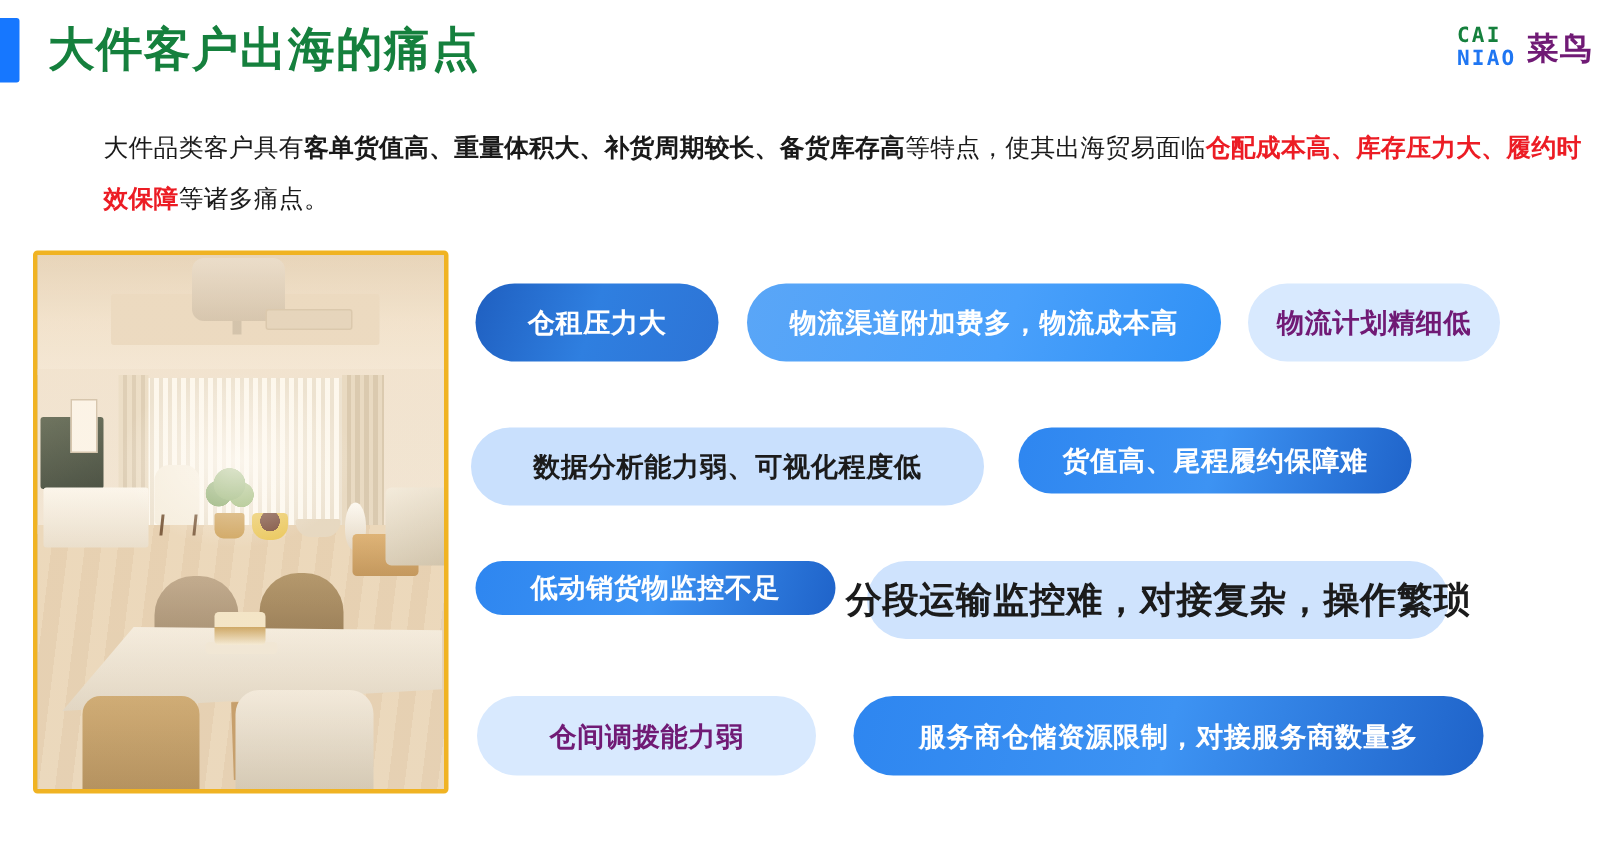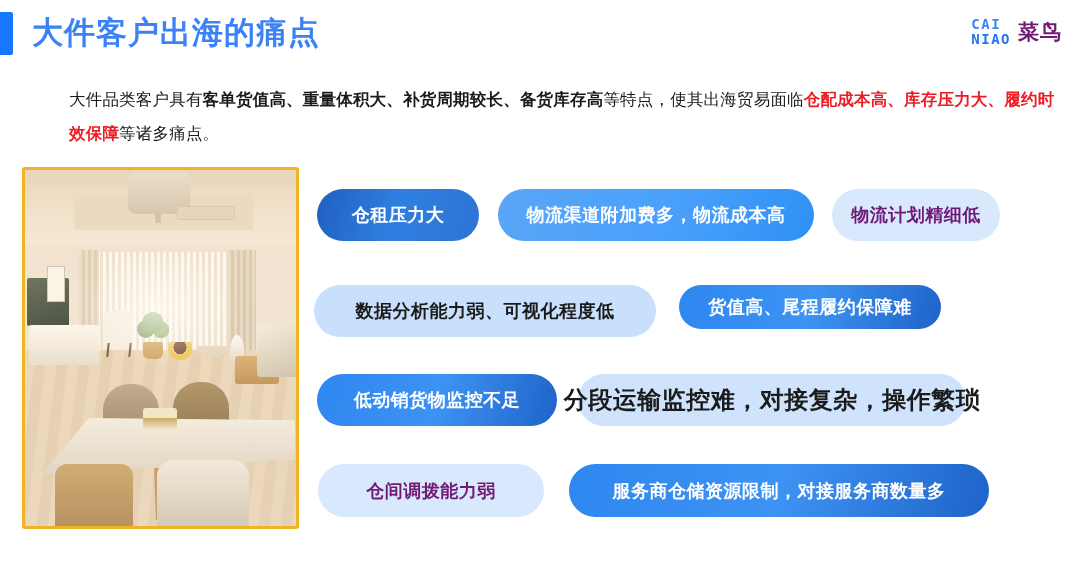--- a/index.html
+++ b/index.html
@@ -29,21 +29,21 @@
     background: #1677ff;
     border-radius: 0 2px 2px 0;
   }
   .page-title {
     position: absolute;
     left: 32px;
     top: 11px;
     font-size: 31px;
     line-height: 44px;
     font-weight: bold;
-    color: #3b82f6;
+    color: #15803d;
     letter-spacing: 1px;
     white-space: nowrap;
   }
 
   
   .logo {
     position: absolute;
     right: 18px;
     top: 17px;
     display: flex;
@@ -277,21 +277,21 @@
 </head>
 <body>
 
 <div id="slide">
 
   <div class="title-accent" style="background: rgb(22, 119, 255);"></div>
   <div class="page-title">大件客户出海的痛点</div>
 
   <div class="logo">
     <div class="logo-mark">
-      <span class="row1" style="color: #3b82f6;">CAI</span>
+      <span class="row1" style="color: #15803d;">CAI</span>
       <span class="row2" style="color: rgb(31, 118, 242);">NIAO</span>
     </div>
     <div class="logo-cn" style="color: #701a75;">菜鸟</div>
   </div>
 
   <div class="intro">
     <span>大件品类客户具有</span><b>客单货值高、重量体积大、补货周期较长、备货库存高</b><span>等特点，使其出海贸易面临</span><span class="red" style="color: rgb(236, 28, 36);">仓配成本高、库存压力大、履约时效保障</span><span>等诸多痛点。</span>
   </div>
 
   <div class="photo-frame" style="border-color: rgb(240, 179, 35);">
@@ -334,21 +334,21 @@
   <div class="pill v-deep" style="left:317px; top:189px; width:162px; height:52px; font-size:18px;">仓租压力大</div>
 
   <div class="pill v-mid" style="left:498px; top:189px; width:316px; height:52px; font-size:18px;">物流渠道附加费多，物流成本高</div>
 
   <div class="pill v-lighter" style="left:832px; top:189px; width:168px; height:52px; font-size:18px;">物流计划精细低</div>
 
   <div class="pill v-light" style="left:314px; top:285px; width:342px; height:52px; font-size:18px;">数据分析能力弱、可视化程度低</div>
 
   <div class="pill v-bright" style="left:679px; top:285px; width:262px; height:44px; font-size:18px;">货值高、尾程履约保障难</div>
 
-  <div class="pill v-bright" style="left:317px; top:374px; width:240px; height:52px; font-size:18px;">低动销货物监控不足</div>
+  <div class="pill v-bright" style="left:317px; top:374px; width:240px; height:36px; font-size:18px;">低动销货物监控不足</div>
 
   <div class="pill v-pale" style="left:578px; top:374px; width:388px; height:52px; font-size:24px;">分段运输监控难，对接复杂，操作繁琐</div>
 
   <div class="pill v-lighter" style="left:318px; top:464px; width:226px; height:53px; font-size:18px;">仓间调拨能力弱</div>
 
   <div class="pill v-bright" style="left:569px; top:464px; width:420px; height:53px; font-size:18px;">服务商仓储资源限制，对接服务商数量多</div>
 
 </div>
 
 </body></html>

